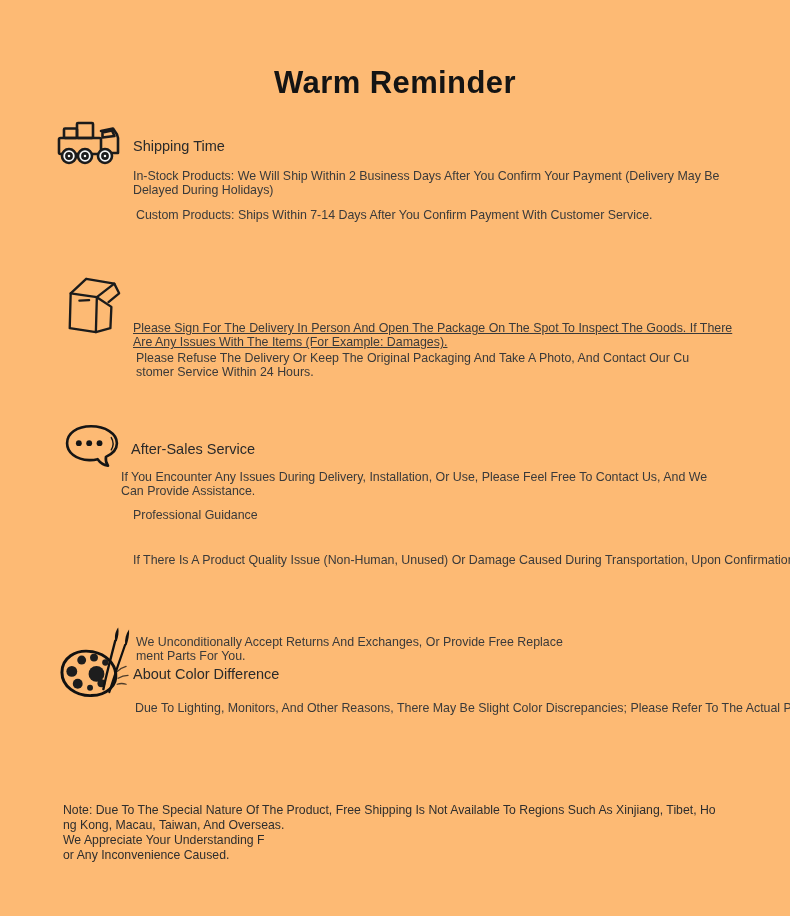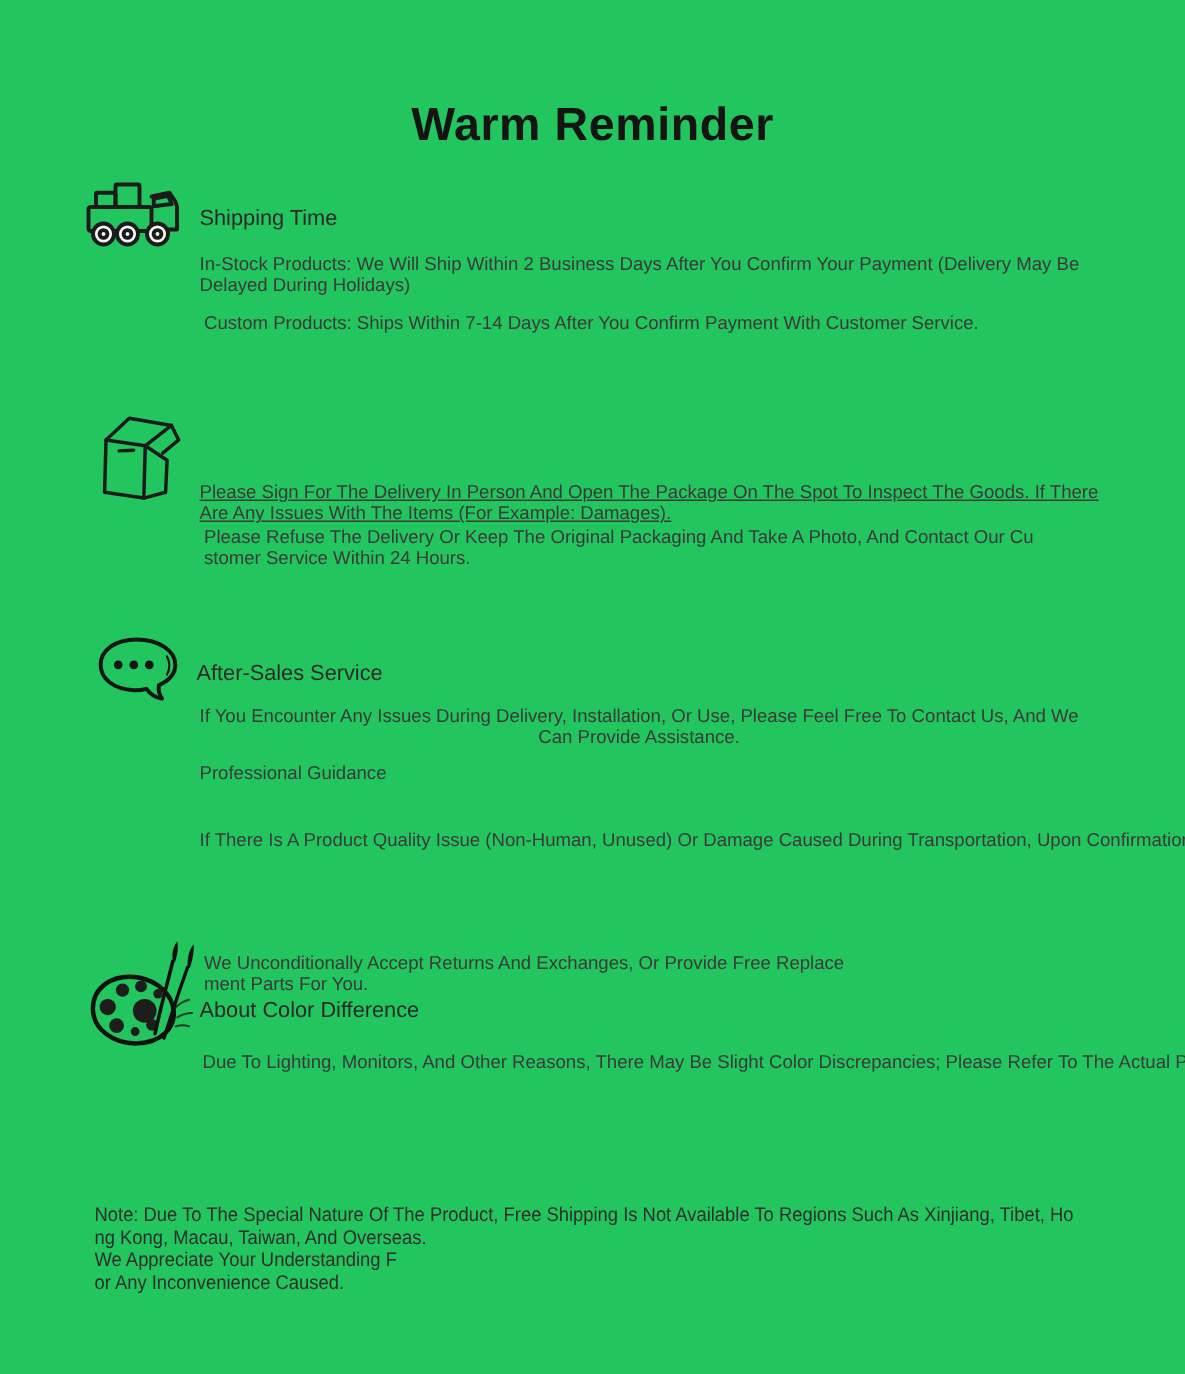--- a/index.html
+++ b/index.html
@@ -1,21 +1,21 @@
 <!DOCTYPE html>
 <html><head>
 <meta charset="utf-8">
 <style>
   html, body { margin: 0; padding: 0; }
   body { font-family: "Liberation Sans", sans-serif; }
   #page {
     position: relative;
     width: 790px;
     height: 916px;
-    background: #22c55e;
+    background: #fdba74;
     overflow: hidden;
   }
   .page-title {
     position: absolute;
     top: 44px; left: 0;
     width: 790px;
     text-align: center;
     font-size: 31px;
     font-weight: bold;
     letter-spacing: 0.4px;
@@ -51,21 +51,21 @@
   #s1-p1      { left: 133px; top: 169px; }
   #s1-p2      { left: 136px; top: 208px; }
   
   #s2-icon    { left: 62px;  top: 272px; width: 60px; height: 62px; }
   #s2-heading { left: 133px; top: 291px; }
   #s2-p1      { left: 133px; top: 321px; text-decoration: underline; }
   #s2-p2      { left: 136px; top: 351px; }
   
   #s3-icon    { left: 62px;  top: 423px; width: 60px; height: 47px; }
   #s3-heading { left: 131px; top: 441px; text-align: right; }
-  #s3-p1      { left: 133px; top: 470px; text-align: center; }
+  #s3-p1      { left: 121px; top: 470px; }
   #s3-p2      { left: 133px; top: 508px; }
   #s3-p3      { left: 133px; top: 553px; }
   #s3-p4      { left: 136px; top: 607px; margin-top: 28px; }
   
   #s4-icon    { left: 57px;  top: 627px; width: 75px; height: 75px; }
   #s4-heading { left: 133px; top: 666px; }
   #s4-p1      { left: 135px; top: 701px; }
   #s4-p2      { left: 135px; top: 723px; }
   
   #note       { left: 63px;  top: 802px; }

